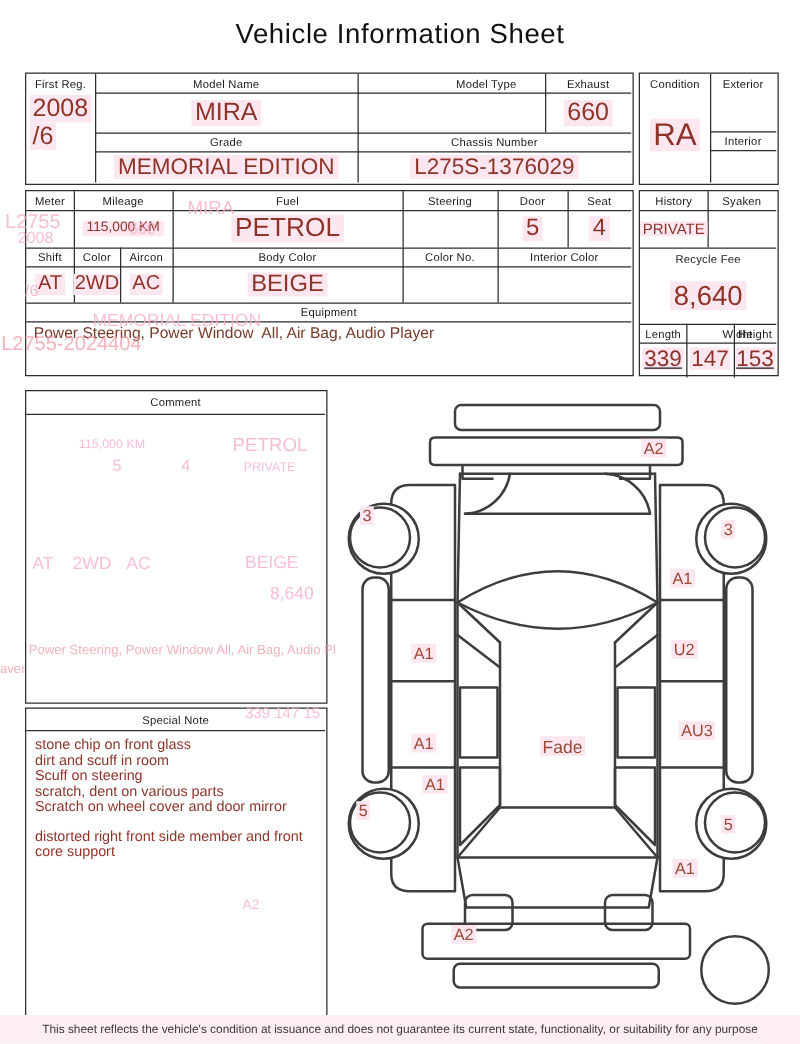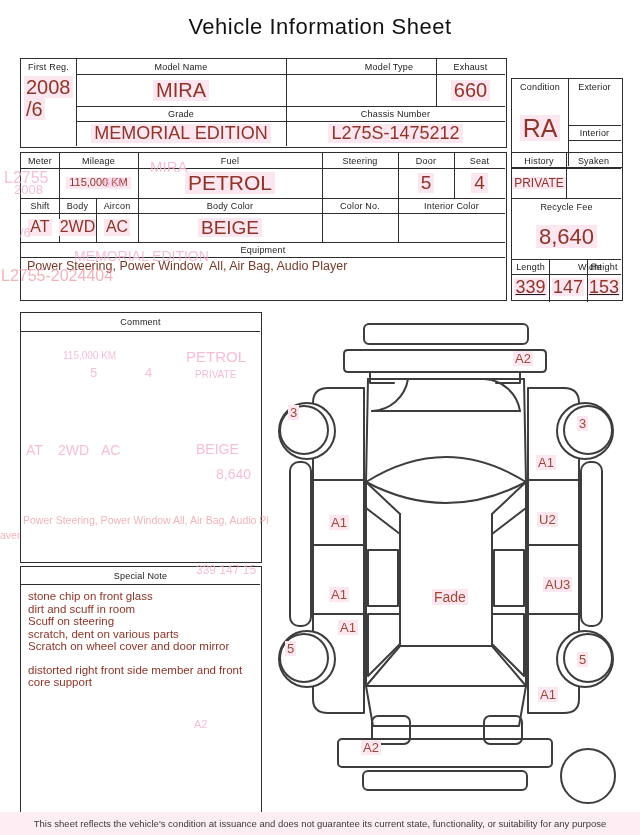--- a/index.html
+++ b/index.html
@@ -53,25 +53,25 @@
     <div class="hd" style="left:415px;top:1px;width:69px;height:13px;">Exhaust</div>
     <div class="cell" style="left:415px;top:15px;width:69px;height:32px;">
         <span class="val" style="font-size:20px;">660</span>
       </div>
     <div class="hd" style="left:55px;top:48px;width:210px;height:13px;">Grade</div>
     <div class="cell" style="left:55px;top:62px;width:210px;height:25px;">
         <span class="val" style="font-size:18px;">MEMORIAL EDITION</span>
       </div>
     <div class="hd" style="left:265px;top:48px;width:219px;height:13px;">Chassis Number</div>
     <div class="cell" style="left:265px;top:62px;width:219px;height:25px;">
-        <span class="val" style="font-size:18px;">L275S-1475212</span>
-      </div>
-  </div>
-
-  <div class="box" style="left:511px;top:58px;width:112px;height:90px;margin-top:20px;">
+        <span class="val" style="font-size:18px;">L275S-1376029</span>
+      </div>
+  </div>
+
+  <div class="box" style="left:511px;top:58px;width:112px;height:90px;">
     <div class="vl" style="left:56px;top:0;height:87px;"></div>
     <div class="hd" style="left:0;top:1px;width:56px;height:13px;">Condition</div>
     <div class="cell" style="left:0;top:14px;width:56px;height:70px;text-align:right;">
         <span class="val" style="font-size:25px;">RA</span>
       </div>
     <div class="hd" style="left:56px;top:1px;width:53px;height:13px;">Exterior</div>
     <div class="hl" style="left:56px;top:46px;width:53px;"></div>
     <div class="hd" style="left:56px;top:47px;width:53px;height:13px;">Interior</div>
     <div class="hl" style="left:56px;top:61px;width:53px;"></div>
   </div>
@@ -109,21 +109,21 @@
       </div>
     <div class="hd" style="left:433px;top:1px;width:51px;height:13px;">Seat</div>
     <div class="cell" style="left:433px;top:15px;width:51px;height:30px;">
         <span class="val" style="font-size:19px;">4</span>
       </div>
 
     <div class="hd" style="left:0;top:46px;width:38px;height:13px;">Shift</div>
     <div class="cell" style="left:0;top:60px;width:38px;height:29px;">
         <span class="val" style="font-size:16px;padding:0 2px;">AT</span>
       </div>
-    <div class="hd" style="left:38px;top:46px;width:37px;height:13px;">Body</div>
+    <div class="hd" style="left:38px;top:46px;width:37px;height:13px;">Color</div>
     <div class="cell" style="left:38px;top:60px;width:37px;height:29px;">
         <span class="val" style="font-size:16px;padding:0 1px;">2WD</span>
       </div>
     <div class="hd" style="left:75px;top:46px;width:42px;height:13px;">Aircon</div>
     <div class="cell" style="left:75px;top:60px;width:42px;height:29px;">
         <span class="val" style="font-size:16px;padding:0 2px;">AC</span>
       </div>
     <div class="hd" style="left:117px;top:46px;width:184px;height:13px;">Body Color</div>
     <div class="cell" style="left:117px;top:60px;width:184px;height:29px;">
         <span class="val" style="font-size:19px;">BEIGE</span>

